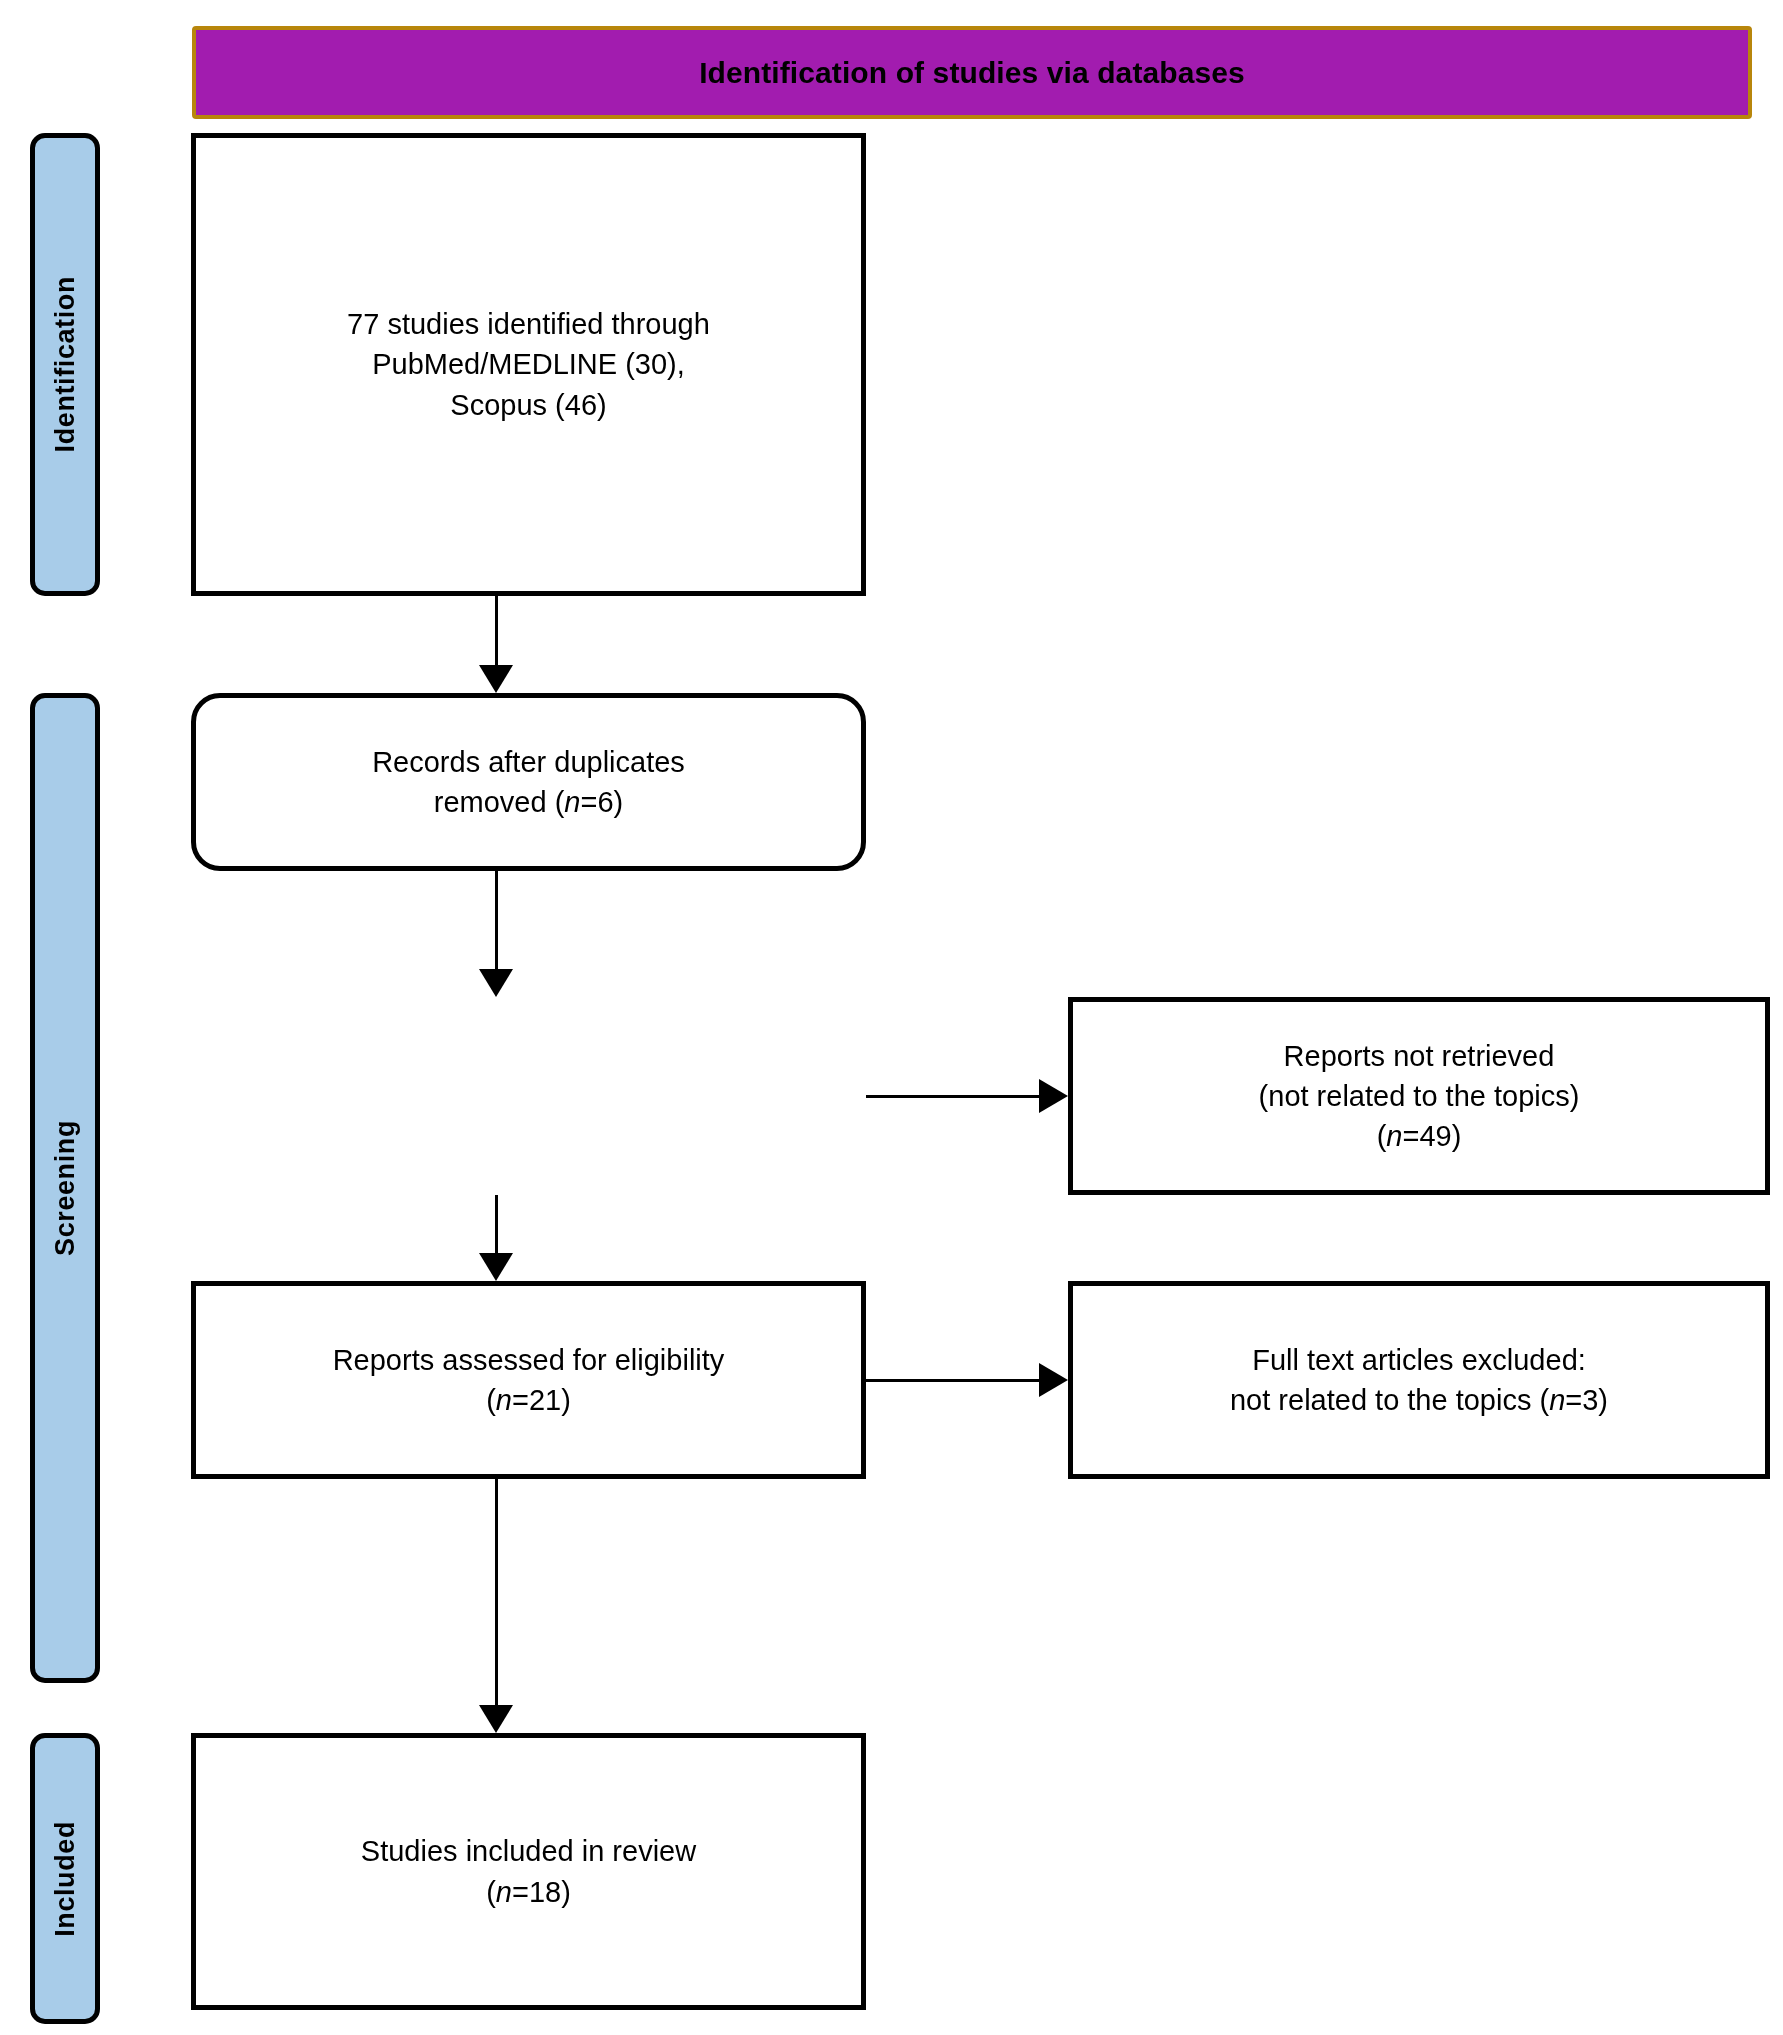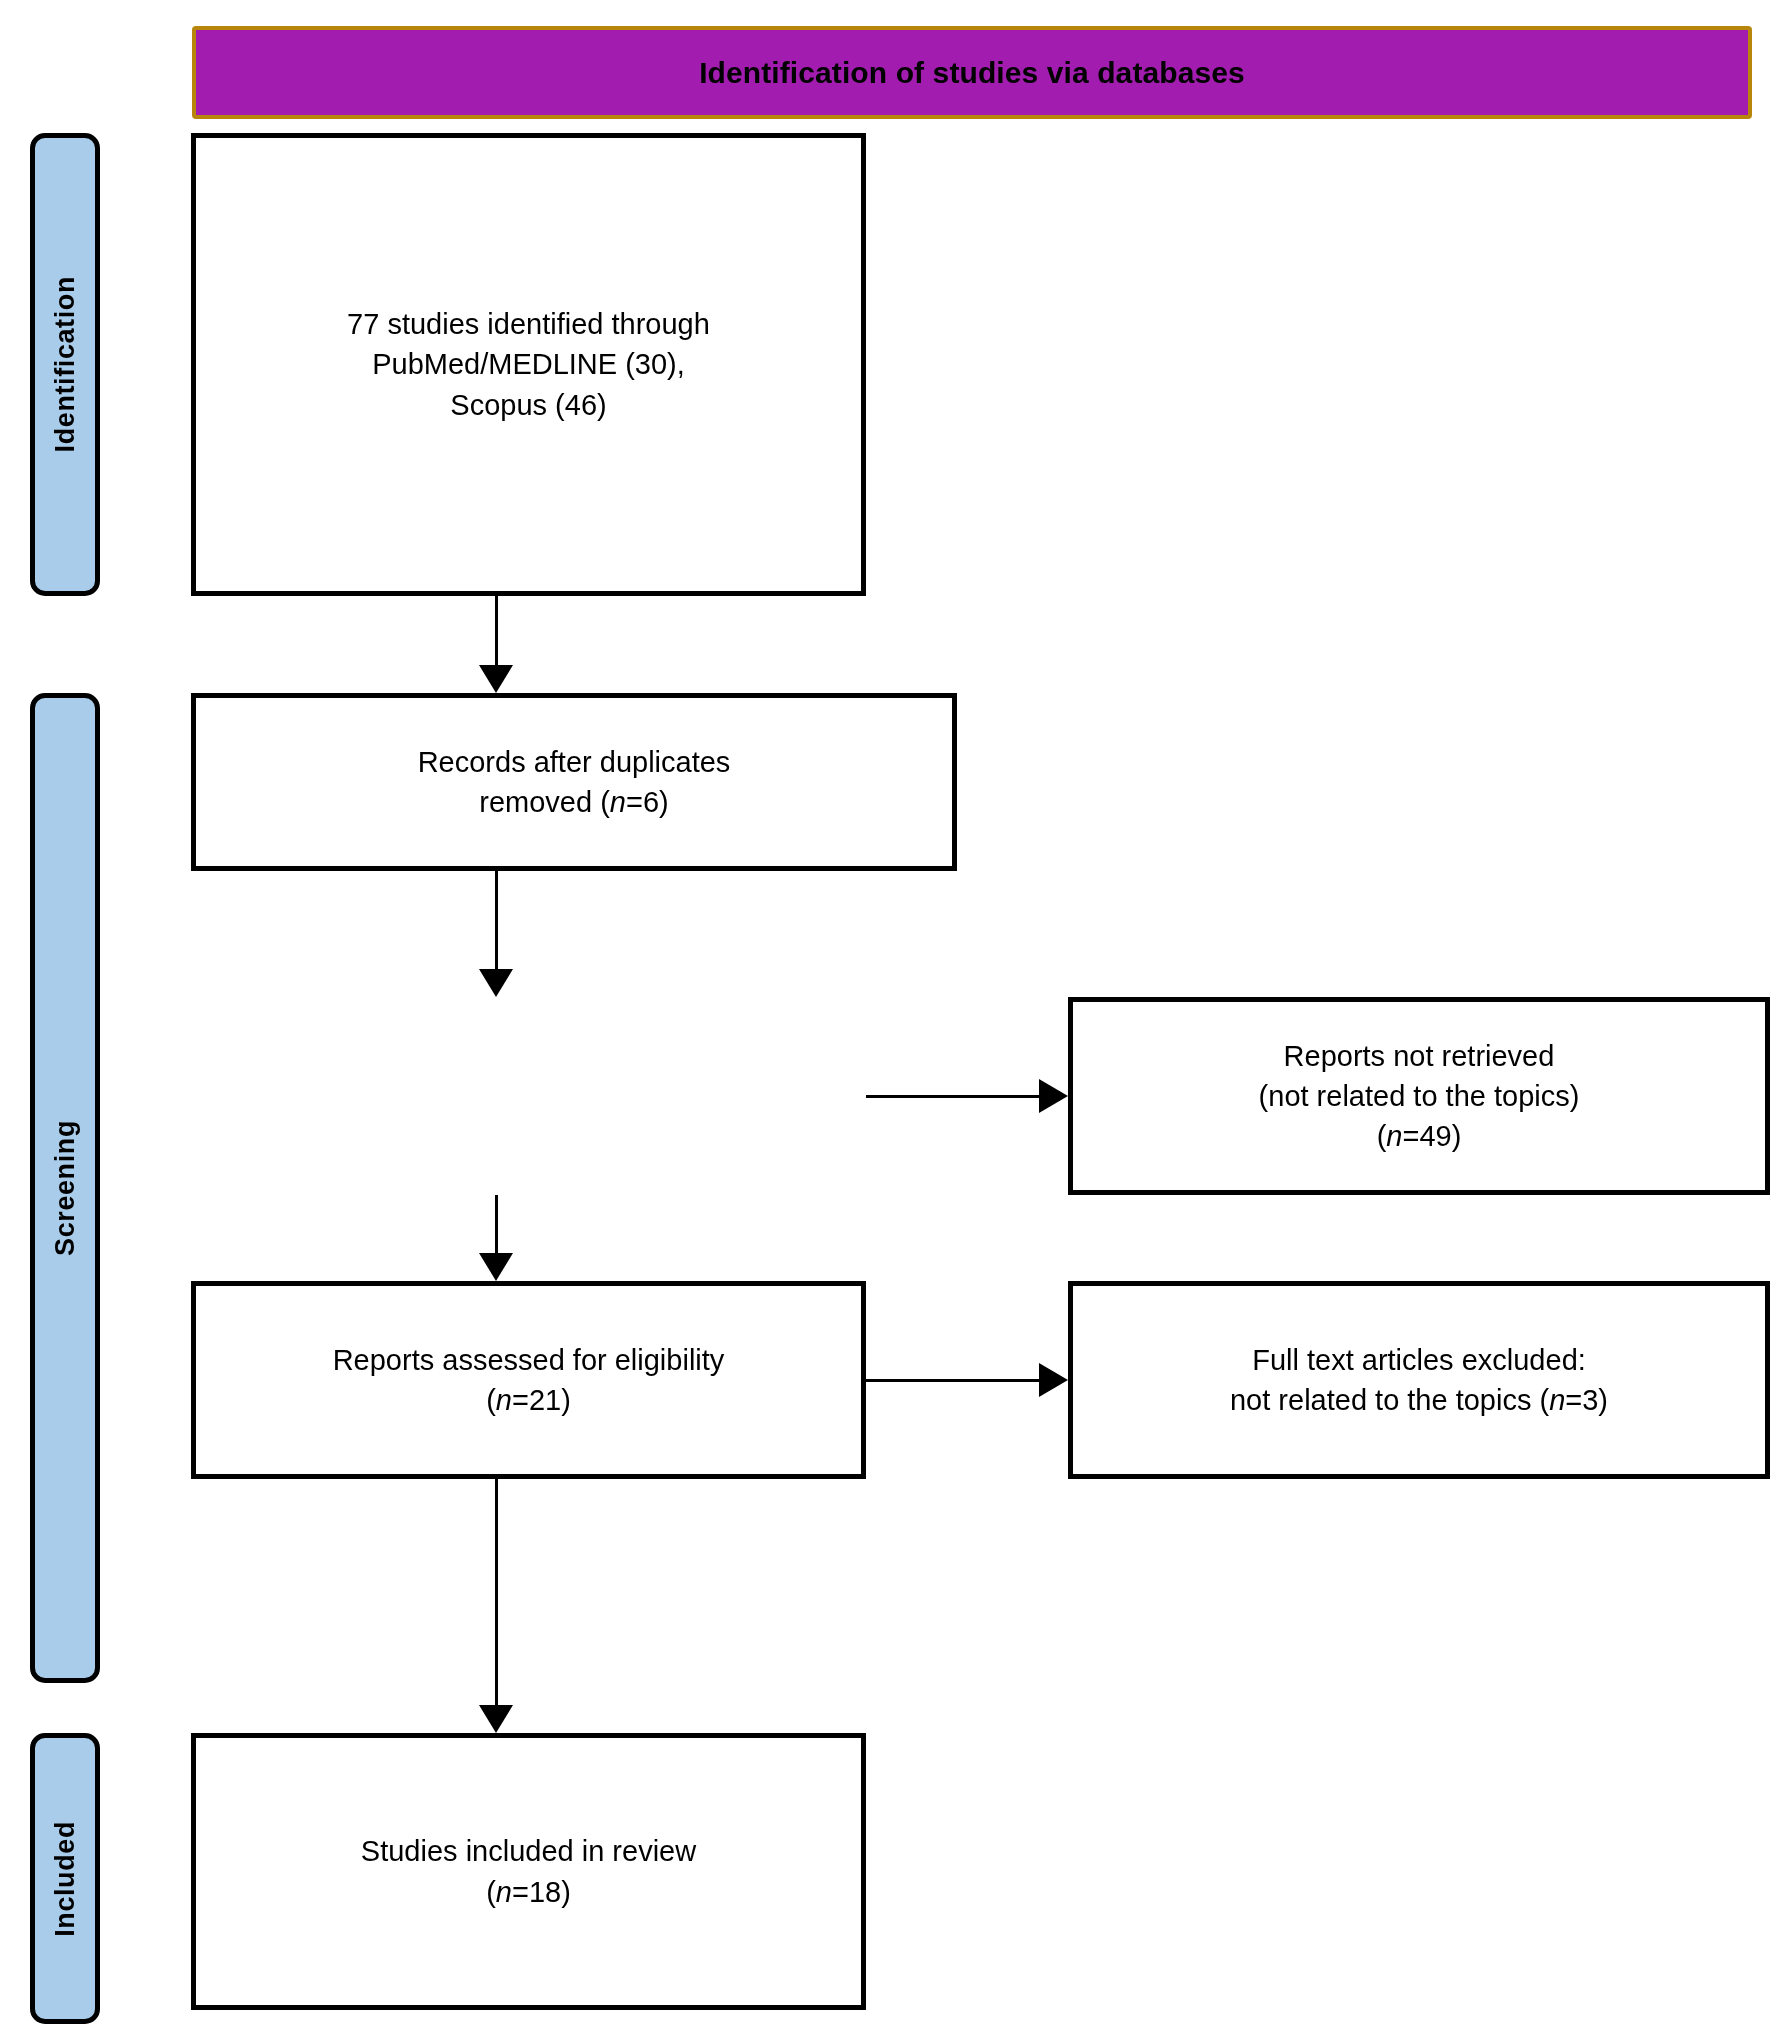--- a/index.html
+++ b/index.html
@@ -83,21 +83,21 @@
   .flow-box-text {
     font-size: 29px;
     line-height: 1.38;
     text-align: center;
     color: #000000;
     white-space: pre-line;
   }
   .flow-box-text i { font-style: italic; }
 
   #box-identified      { left: 191px;  top: 133px;  width: 675px; height: 463px; }
-  #box-duplicates      { left: 191px;  top: 693px; width: 766px; height: 178px; }
+  #box-duplicates      { left: 191px;  top: 693px; width: 675px; height: 178px; border-radius: 29px; }
   #box-sought          { left: 191px;  top: 997px; width: 675px; height: 198px; }
   #box-not-retrieved   { left: 1068px; top: 997px; width: 702px; height: 198px; }
   #box-assessed        { left: 191px;  top: 1281px; width: 675px; height: 198px; }
   #box-excluded        { left: 1068px; top: 1281px; width: 702px; height: 198px; }
   #box-included        { left: 191px;  top: 1733px; width: 675px; height: 277px; }
 
   
   .v-line {
     position: absolute;
     left: 495px;

